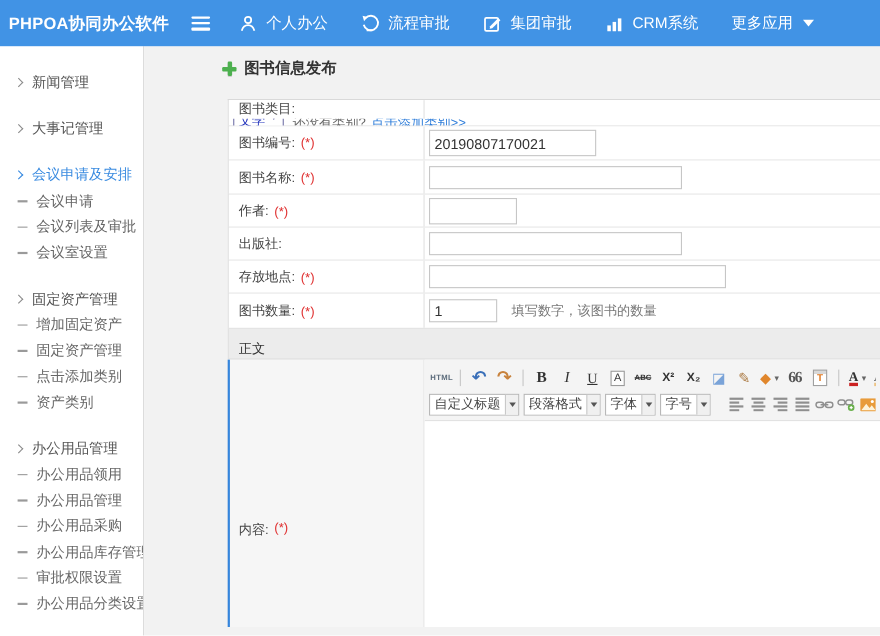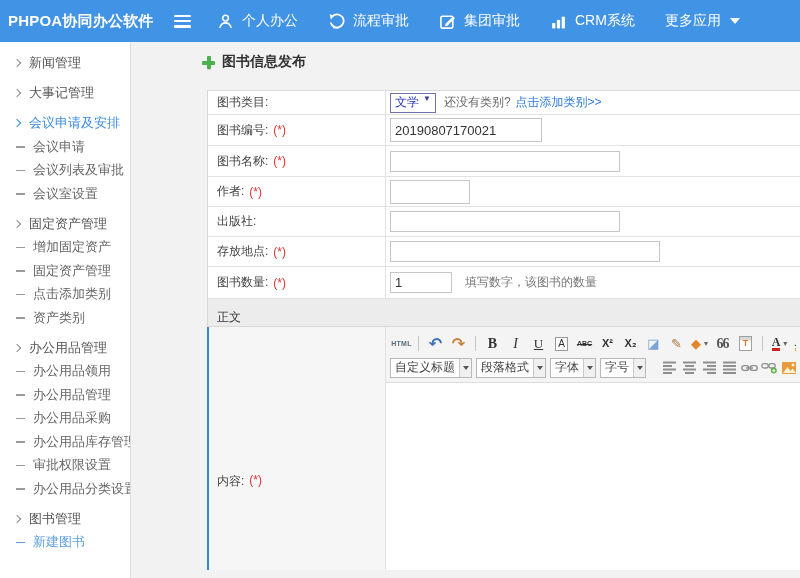--- a/index.html
+++ b/index.html
@@ -13,21 +13,21 @@
   .burger { width:17px; height:13px; display:flex; flex-direction:column; justify-content:space-between; margin-right:26px; cursor:pointer; }
   .burger i { display:block; height:2.5px; background:#fff; border-radius:1px; }
   .top-item { display:flex; align-items:center; color:#fff; font-size:14px; margin-right:30px; cursor:pointer; white-space:nowrap; }
   .top-item .ticon { width:17px; height:17px; margin-right:8px; display:inline-flex; }
   .caret-down { width:0; height:0; border-left:5px solid transparent; border-right:5px solid transparent; border-top:6px solid #fff; margin-left:9px; }
 
   
   .sidebar { position:absolute; left:0; top:42px; width:131px; height:536px; background:#fff; border-right:1px solid #dcdcdc; overflow:hidden; padding-top:3px; }
   .side-scroll { position:absolute; right:8px; top:76px; width:2px; height:460px; background:#c9c9c9; border-radius:1px; }
   .side-item { display:flex; align-items:center; padding-left:14px; cursor:pointer; }
-  .side-item.group { height:24px; margin-top:6px; font-size:13px; color:#555; }
+  .side-item.group { height:24px; margin-top:18px; font-size:13px; color:#555; }
   .side-item.sub { height:23.5px; font-size:13px; color:#666; }
   .side-item .chev { width:6px; height:6px; border-right:1.6px solid #8a8a8a; border-bottom:1.6px solid #8a8a8a; transform:rotate(-45deg); margin-right:9px; flex:none; }
   .side-item .dash { width:9px; height:1.5px; background:#9a9a9a; margin-right:8px; margin-left:2px; flex:none; }
   .side-item.active { color:#3a8be0; }
   .side-item.active .chev { border-color:#3a8be0; }
   .side-item.current { color:#5b9fe6;align-items:center; }
   .side-item.current .dash { background:#5b9fe6; }
   .side-label { white-space:nowrap; }
 
   
@@ -37,21 +37,21 @@
   .plus-icon::before { content:""; position:absolute; left:5px; top:0; width:4px; height:13px; background:#4db04f; border-radius:1px; box-shadow:0 1px 0 rgba(0,0,0,0.15); }
   .plus-icon::after { content:""; position:absolute; left:0; top:5px; width:13px; height:4px; background:#4db04f; border-radius:1px; }
   .title-text { font-size:14px; font-weight:bold; color:#333; }
 
   
   .form-table { position:absolute; left:76px; top:48px; width:593px; border-top:1px solid #d9d9d9; border-left:1px solid #d9d9d9; background:#fff; }
   .frow { display:flex; border-bottom:1px solid #e2e2e2; background:#fff; }
   .fcell-l { width:178px; flex:none; border-right:1px solid #e2e2e2; display:flex; align-items:center; padding-left:9px; font-size:12px; color:#444; }
   .fcell-r { flex:1; display:flex; align-items:center; padding-left:4px; overflow:hidden; }
   .req { color:#e03333; margin-left:5px; font-size:12px; }
-  .r1 { height:24px; } .r2 { height:31px; } .r3 { height:31px; } .r4 { height:30px; }
+  .r1 { height:24px;flex-direction:column; } .r2 { height:31px; } .r3 { height:31px; } .r4 { height:30px; }
   .r5 { height:30px; } .r6 { height:30px;justify-content:center; } .r7 { height:32px; }
   .fheader { height:28px; background:#ececec; border-bottom:1px solid #d9d9d9; display:flex; align-items:flex-end; padding-left:9px; font-size:12px; color:#333; }
   .frow.content-row { height:243px; background:#f6f6f6; position:relative; border-bottom:none; }
   .blue-edge { position:absolute; left:-1px; top:0; bottom:0; width:2px; background:#3585dc; z-index:2; }
   .content-label { align-items:flex-start; padding-top:146px; background:#f6f6f6; }
   .editor-cell { flex:1; background:#fff; display:flex; flex-direction:column; padding-left:0; align-items:stretch; overflow:hidden; }
 
   .fake-select { display:inline-flex; align-items:flex-start; height:20px; border:1px solid #7272a8; background:#fff; padding:0 4px; cursor:pointer; }
   .fake-select .fs-label { font-size:12px; color:#2233bb; }
   .fake-select .fs-caret { font-size:8px; color:#3a3a88; margin-left:4px; }

